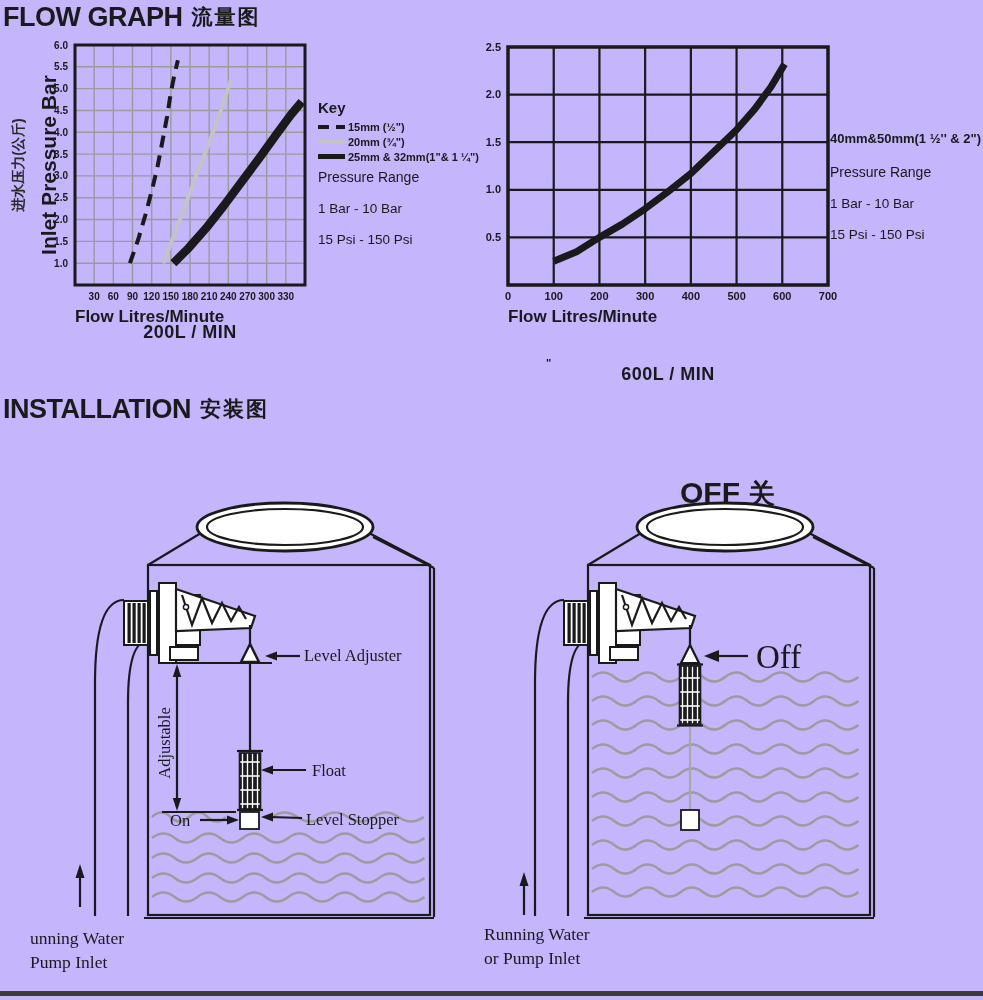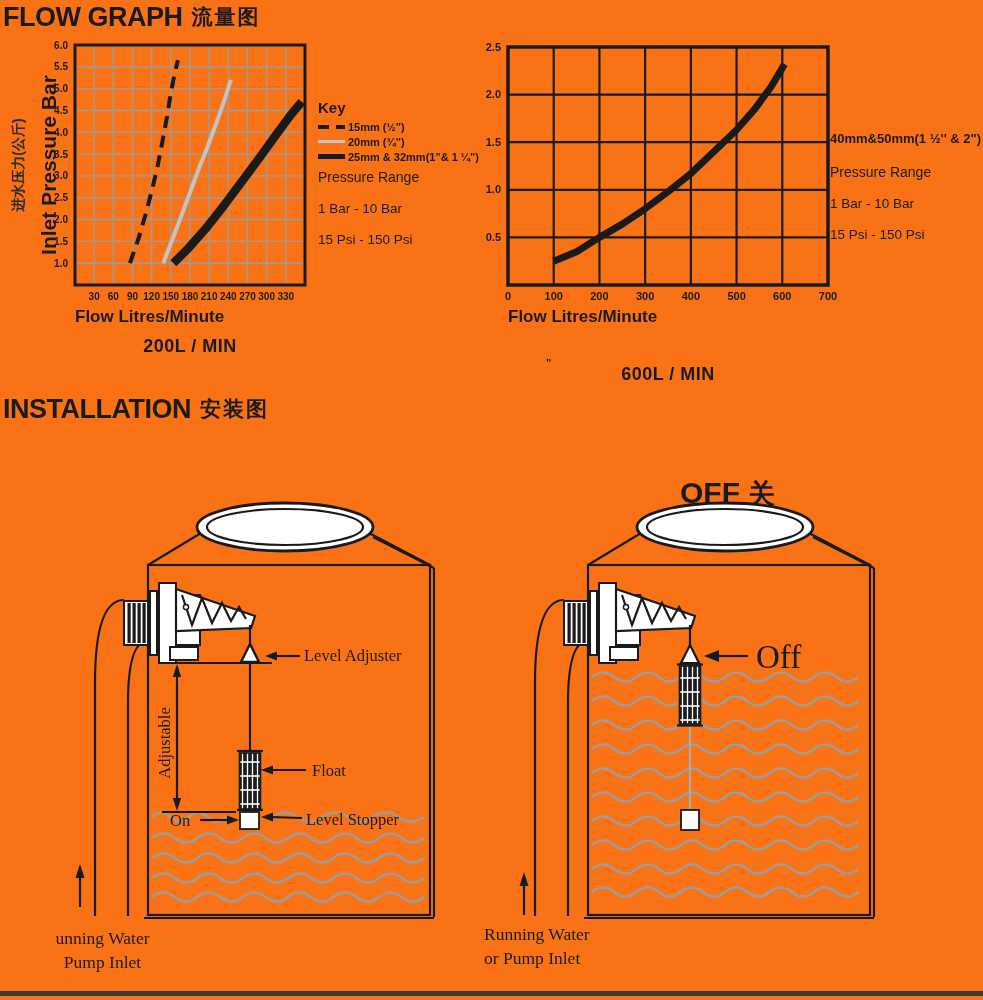--- a/index.html
+++ b/index.html
@@ -1,16 +1,16 @@
 <!DOCTYPE html>
 <html><head>
 <meta charset="utf-8">
 <style>
   html,body{margin:0;padding:0;background:#fff;}
-  .page{position:relative;width:983px;height:1000px;background:#f97316;overflow:hidden;
+  .page{position:relative;width:983px;height:1000px;background:#c4b5fd;overflow:hidden;
         font-family:"Liberation Sans",sans-serif;color:#1a1a1a;}
   .abs{position:absolute;}
   
   .h1{font-weight:bold;font-size:27px;letter-spacing:-0.5px;white-space:nowrap;}
   .h1 .cn{font-size:21px;letter-spacing:2px;margin-left:9px;vertical-align:2px;}
   
   .vwrap{display:flex;align-items:center;justify-content:center;}
   .vwrap span{transform:rotate(-90deg);white-space:nowrap;display:block;}
   .ylab-en{font-weight:bold;font-size:21px;}
   .ylab-cn{font-size:14px;font-weight:bold;color:#2a2a2a;}
@@ -28,21 +28,21 @@
   .ks-solid{height:5px;background:#1a1a1a;}
   .klabel{font-weight:bold;font-size:11px;white-space:nowrap;}
   .pr-h{font-size:14px;margin-top:5px;}
   .pr-l{font-size:13.5px;margin-top:16px;}
   .note-size{font-weight:bold;font-size:13px;white-space:nowrap;}
   .stray{font-size:11px;font-weight:bold;}
   
   .ttitle{font-weight:bold;font-size:30px;text-align:center;white-space:nowrap;}
   .ttitle .cn{font-size:27px;margin-left:8px;}
   .caption{font-family:"Liberation Serif",serif;font-size:17.5px;line-height:1.35;}
-  .cap-c{text-align:center;}
+  .cap-c{text-align:left;}
   .ln{stroke:#1a1a1a;fill:none;stroke-width:2.2px;}
   .wh{fill:#fff;stroke:#1a1a1a;}
   .slab{font-family:"Liberation Serif",serif;font-size:16.5px;fill:#1a1a1a;}
   .slab-big{font-family:"Liberation Serif",serif;font-size:33px;fill:#1a1a1a;}
   .wave{fill:none;stroke:#9c9c9c;stroke-width:2.6px;}
   .ah{fill:#1a1a1a;stroke:none;}
   .bottombar{background:#3b3b3b;}
 </style>
 </head>
 <body>
@@ -103,21 +103,21 @@
       <text x="40" y="54.136363636363626" text-anchor="end" font-size="10" class="tick">5.0</text>
       <line x1="47" y1="28.818181818181813" x2="277" y2="28.818181818181813" stroke="#9b9b9b" stroke-width="1.4"></line>
       <text x="40" y="32.31818181818181" text-anchor="end" font-size="10" class="tick">5.5</text>
       <text x="40" y="10.5" text-anchor="end" font-size="10" class="tick">6.0</text>
       <path d="M101.9 225.2 L110.3 201.2 L117.3 177.2 L123.7 153.2 L129.4 129.2 L134.5 103.0 L139.0 79.0 L142.8 55.0 L146.7 35.4 L149.9 22.3" fill="none" stroke="#1a1a1a" stroke-width="4" stroke-linejoin="round" stroke-dasharray="12 8"></path>
       <path d="M135.2 225.2 L142.8 205.5 L151.1 183.7 L160.1 159.7 L169.7 133.5 L179.3 109.5 L188.2 85.5 L195.9 63.7 L202.9 41.9" fill="none" stroke="#c4c4c4" stroke-width="4" stroke-linejoin="round"></path>
       <path d="M145.4 225.2 L160.7 209.9 L178.0 190.3 L195.2 168.5 L213.1 144.5 L231.0 120.5 L248.3 96.5 L262.9 76.8 L273.8 63.7" fill="none" stroke="#1a1a1a" stroke-width="8.5" stroke-linejoin="round"></path>
       <rect x="47" y="7" width="230" height="240" fill="none" stroke="#1a1a1a" stroke-width="3"></rect>
     </svg>
   <div class="abs xcap" style="left:75px;top:307px;width:230px;">Flow Litres/Minute</div>
-  <div class="abs chtitle" style="left:75px;top:336px;width:230px;">200L / MIN</div>
+  <div class="abs chtitle" style="left:75px;top:322px;width:230px;">200L / MIN</div>
 
   <div class="abs" style="left:318px;top:99px;width:165px;">
     <div class="key-h">Key</div>
     <div class="krow">
       <span class="ks ks-dash"></span>
       <span class="klabel">15mm (½")</span>
     </div>
     <div class="krow">
       <span class="ks ks-gray"></span>
       <span class="klabel">20mm (¾")</span>

